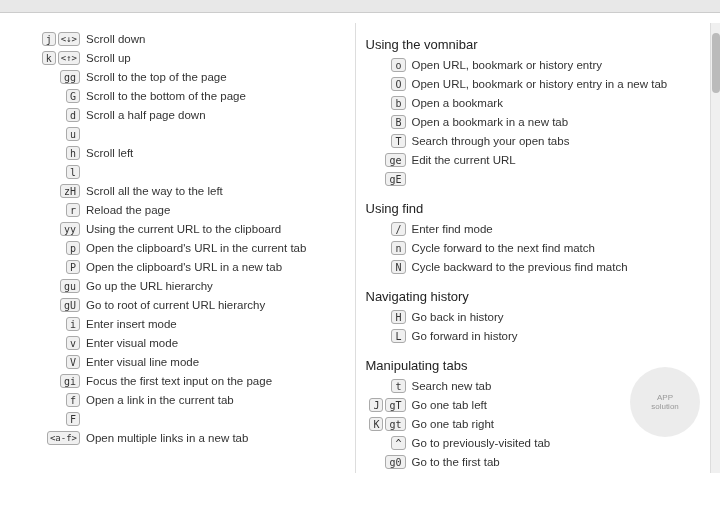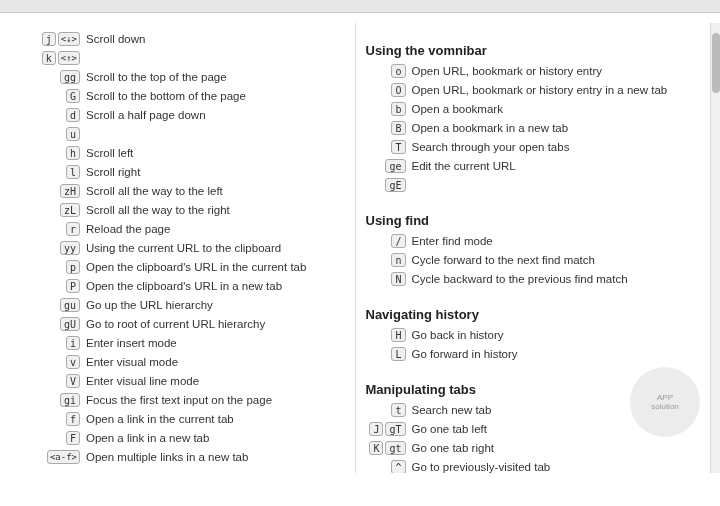--- a/index.html
+++ b/index.html
@@ -93,23 +93,23 @@
     .key-special {
       font-size: 9px;
       padding: 0 2px;
     }
     .desc {
       color: #333;
       font-size: 11.5px;
       flex: 1;
     }
     .sub-section-title {
-      font-weight: bold;
+      font-weight: normal;
       font-size: 13px;
-      margin-top: 20px;
+      margin-top: 14px;
       margin-bottom: 5px;
       color: #222;
     }
     .scrollbar {
       width: 10px;
       background: #f0f0f0;
       border-left: 1px solid #ddd;
       display: flex;
       align-items: flex-start;
       justify-content: center;
@@ -165,20 +165,21 @@
               <span class="key">j</span>
               <span class="key key-special">&lt;↓&gt;</span>
             </div>
             <span class="desc">Scroll down</span>
           </div>
           <div class="shortcut-row">
             <div class="keys">
               <span class="key">k</span>
               <span class="key key-special">&lt;↑&gt;</span>
             </div>
+            <span class="desc">Scroll up</span>
           </div>
           <div class="shortcut-row">
             <div class="keys">
               <span class="key">gg</span>
             </div>
             <span class="desc">Scroll to the top of the page</span>
           </div>
           <div class="shortcut-row">
             <div class="keys">
               <span class="key">G</span>
@@ -199,36 +200,29 @@
           <div class="shortcut-row">
             <div class="keys">
               <span class="key">h</span>
             </div>
             <span class="desc">Scroll left</span>
           </div>
           <div class="shortcut-row">
             <div class="keys">
               <span class="key">l</span>
             </div>
-            <span class="desc">Scroll right</span>
           </div>
           <div class="shortcut-row">
             <div class="keys">
               <span class="key">zH</span>
             </div>
             <span class="desc">Scroll all the way to the left</span>
           </div>
           <div class="shortcut-row">
             <div class="keys">
-              <span class="key">zL</span>
-            </div>
-            <span class="desc">Scroll all the way to the right</span>
-          </div>
-          <div class="shortcut-row">
-            <div class="keys">
               <span class="key">r</span>
             </div>
             <span class="desc">Reload the page</span>
           </div>
           <div class="shortcut-row">
             <div class="keys">
               <span class="key">yy</span>
             </div>
             <span class="desc">Using the current URL to the clipboard</span>
           </div>
@@ -283,21 +277,20 @@
           <div class="shortcut-row">
             <div class="keys">
               <span class="key">f</span>
             </div>
             <span class="desc">Open a link in the current tab</span>
           </div>
           <div class="shortcut-row">
             <div class="keys">
               <span class="key">F</span>
             </div>
-            <span class="desc">Open a link in a new tab</span>
           </div>
           <div class="shortcut-row">
             <div class="keys">
               <span class="key key-special">&lt;a-f&gt;</span>
             </div>
             <span class="desc">Open multiple links in a new tab</span>
           </div>
         </div>
     </div>
     <div class="column">

